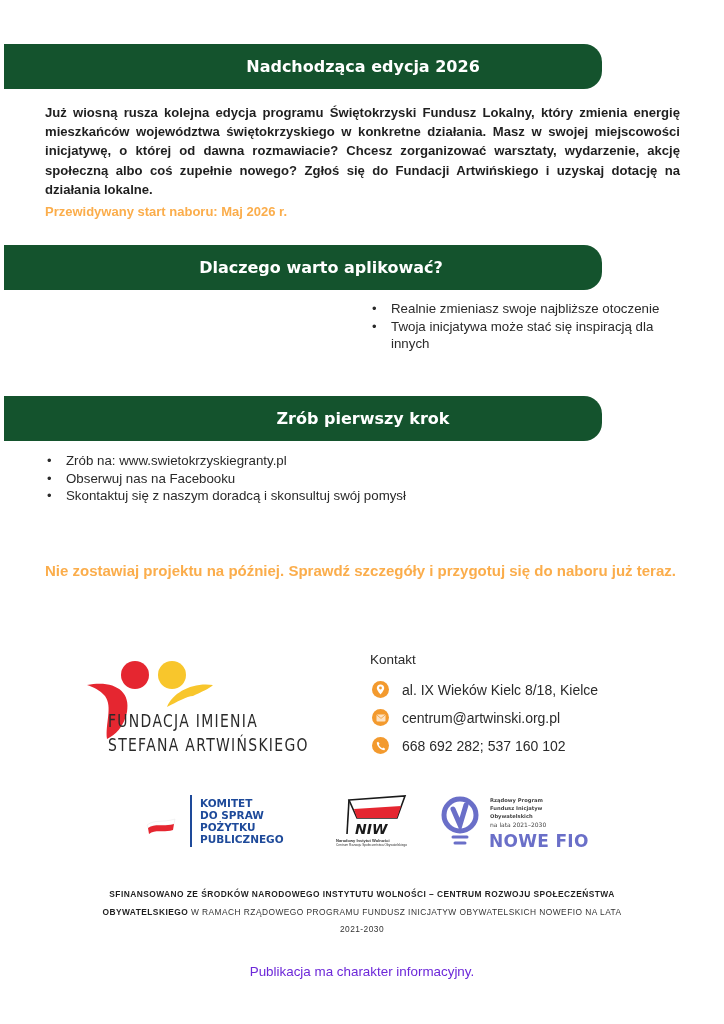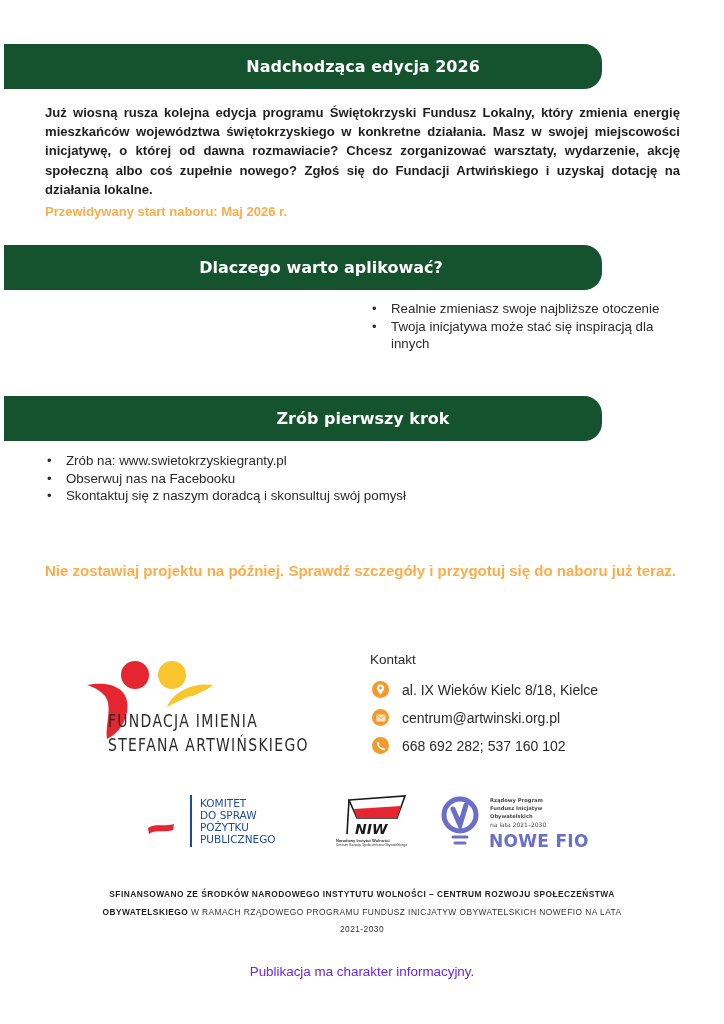--- a/index.html
+++ b/index.html
@@ -52,21 +52,21 @@
   #contact-address { top: 681px; }
   #contact-email { top: 709px; }
   #contact-phone { top: 737px; }
 
   .partner { position: absolute; }
   #partner-komitet { left: 145px; top: 795px; width: 160px; height: 55px; }
   #partner-niw { left: 330px; top: 792px; width: 90px; height: 60px; }
   #partner-fio { left: 440px; top: 795px; width: 150px; height: 60px; }
 
   .kpp-text { position: absolute; left: 55px; top: 2px; font-family: "DejaVu Sans", sans-serif;
-    font-weight: normal; font-size: 10.5px; line-height: 12px; color: #1e4a9a; }
+    font-weight: bold; font-size: 10.5px; line-height: 12px; color: #1e4a9a; }
   .kpp-bar { position: absolute; left: 45px; top: 0; width: 2px; height: 52px; background: #1e4a9a; }
   .niw-label { position: absolute; left: 6px; top: 46px; font-size: 4px; font-weight: bold; color: #333; }
   .fio-small { position: absolute; left: 50px; font-family: "DejaVu Sans", sans-serif; font-size: 5.2px; color: #444; font-weight: bold; }
   .fio-big { position: absolute; left: 49px; top: 36px; font-family: "DejaVu Sans", sans-serif; font-size: 17px; color: #6a6fc8; font-weight: bold; letter-spacing: 0.3px; }
 
   .funding {
     position: absolute; left: 100px; top: 886px; width: 524px; text-align: center;
     font-size: 8.4px; line-height: 17.5px; letter-spacing: 0.45px; color: #333;
   }
   .funding b { font-weight: bold; color: #1f1f1f; }

